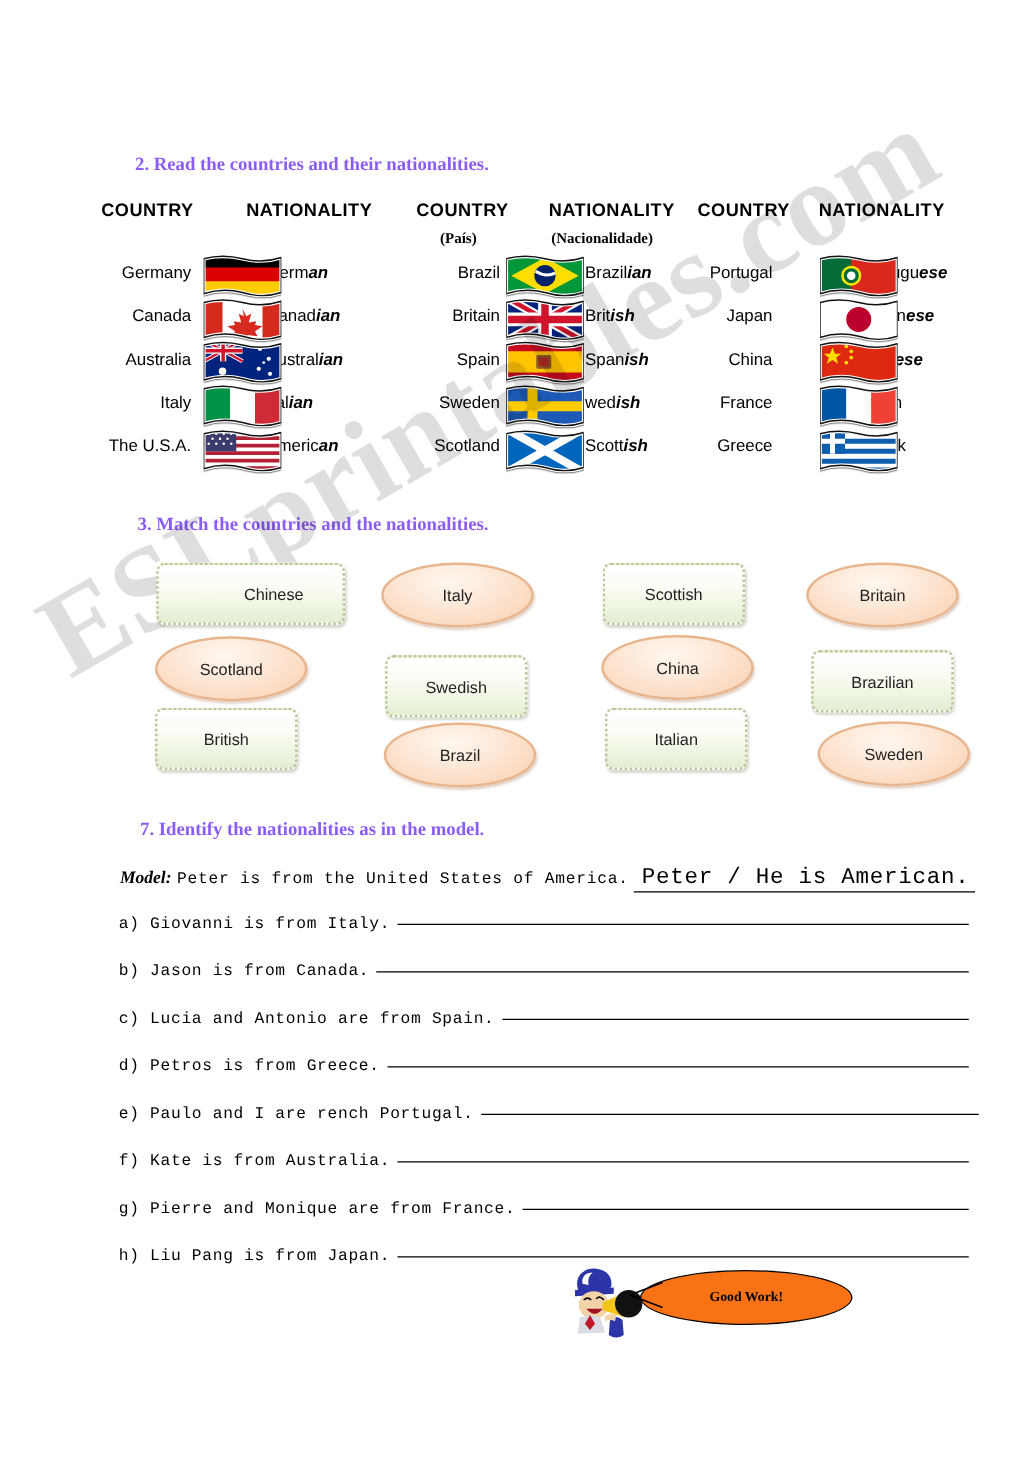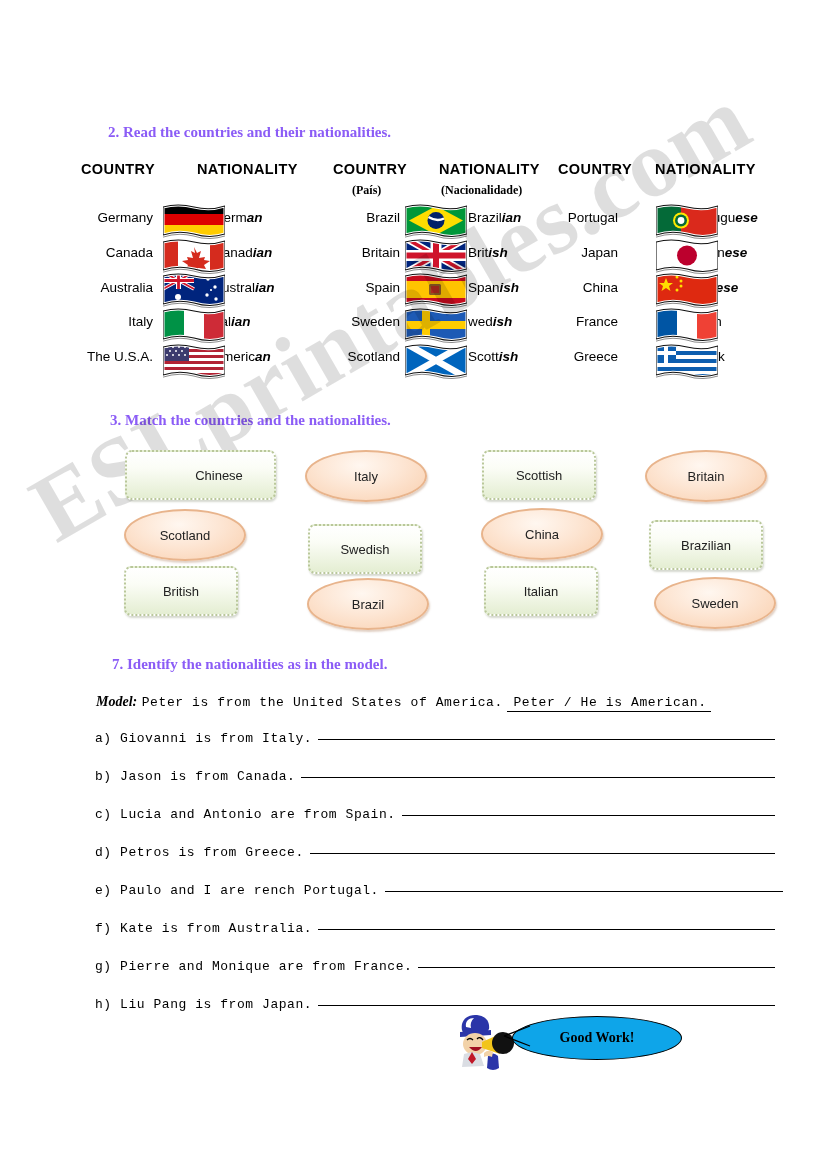--- a/index.html
+++ b/index.html
@@ -81,40 +81,40 @@
     white-space:nowrap;
   }
   .modelword{
     font-family:"Liberation Serif",serif;font-weight:700;font-style:italic;
     font-size:14px;
   }
   .mono{
     font-family:"Liberation Mono",monospace;font-size:13px;letter-spacing:.6px;
   }
   .modelans{
-    font-family:"Liberation Mono",monospace;font-size:13px;letter-spacing:.6px;
+    font-family:"Liberation Mono",monospace;font-size:18px;letter-spacing:.6px;
     border-bottom:1.3px solid #000;padding:0 4px 1px 6px;
   }
 
   .qrow{position:absolute;left:95px;height:22px;white-space:nowrap;}
   .qtext{
     font-family:"Liberation Mono",monospace;font-size:13px;letter-spacing:.55px;
   }
   .qline{
     display:inline-block;vertical-align:2px;
     border-bottom:1.4px solid #000;height:12px;margin-left:6px;
   }
 
   
   .gw-wrap{position:absolute;left:450px;top:1008px;width:240px;height:70px;}
   .gw-bubble{
     position:absolute;left:62px;top:8px;width:168px;height:42px;
-    border:1.4px solid #000;border-radius:50%;background:#0ea5e9;
+    border:1.4px solid #000;border-radius:50%;background:#f97316;
     display:flex;align-items:center;justify-content:center;
-    font-family:"Liberation Serif",serif;font-weight:700;font-size:14px;
+    font-family:"Liberation Serif",serif;font-weight:700;font-size:11px;
   }
   .gw-fig{position:absolute;left:0;top:2px;width:64px;height:62px;}
 </style>
 </head>
 <body>
 
 <div class="page">
 
   <div class="watermark">
     <span>ESLprintables.com</span>

